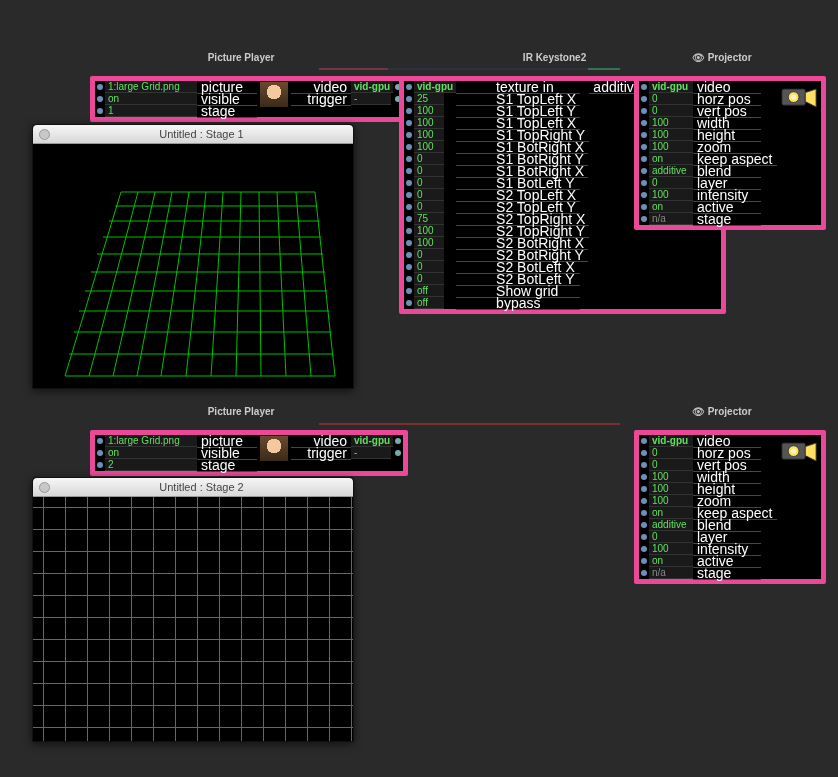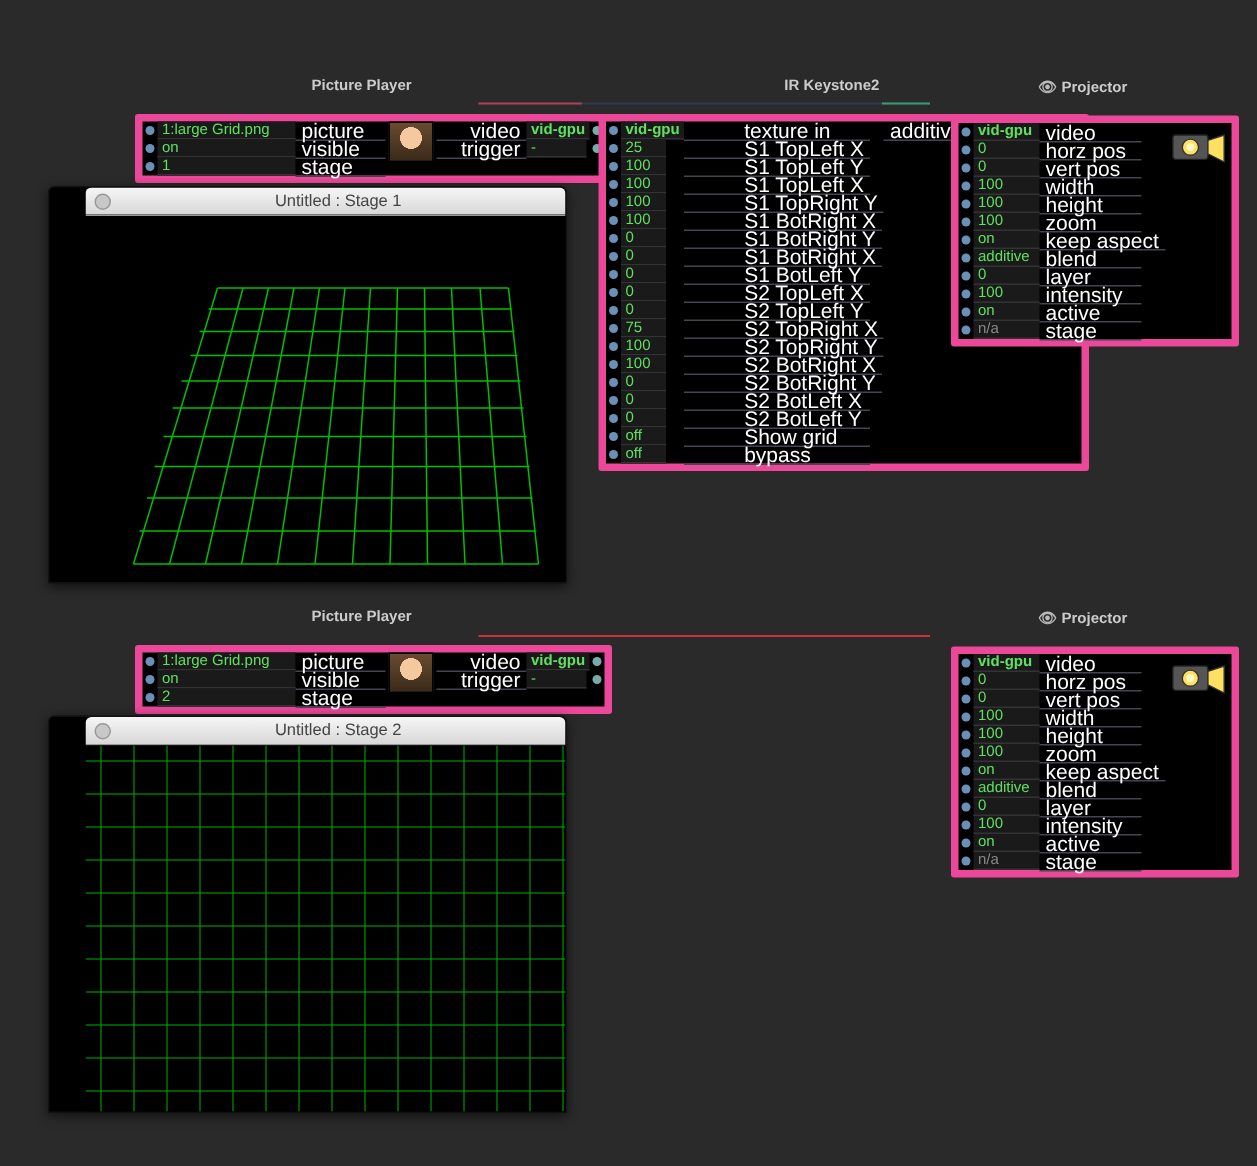--- a/index.html
+++ b/index.html
@@ -110,21 +110,20 @@
     margin: 4px 4px 0 4px;
     align-self: flex-start;
   }
   
   .stage-win {
     position: absolute;
     background: #000;
     border: 1px solid #111;
     border-radius: 4px 4px 0 0;
     box-shadow: 0 2px 8px rgba(0,0,0,0.6);
-    padding-left: 24px;
   }
   .stage-titlebar {
     height: 18px;
     background: linear-gradient(#f6f6f6, #d8d8d8);
     border-bottom: 1px solid #999;
     border-radius: 4px 4px 0 0;
     display: flex;
     align-items: center;
     font-size: 11px;
     color: #444;

